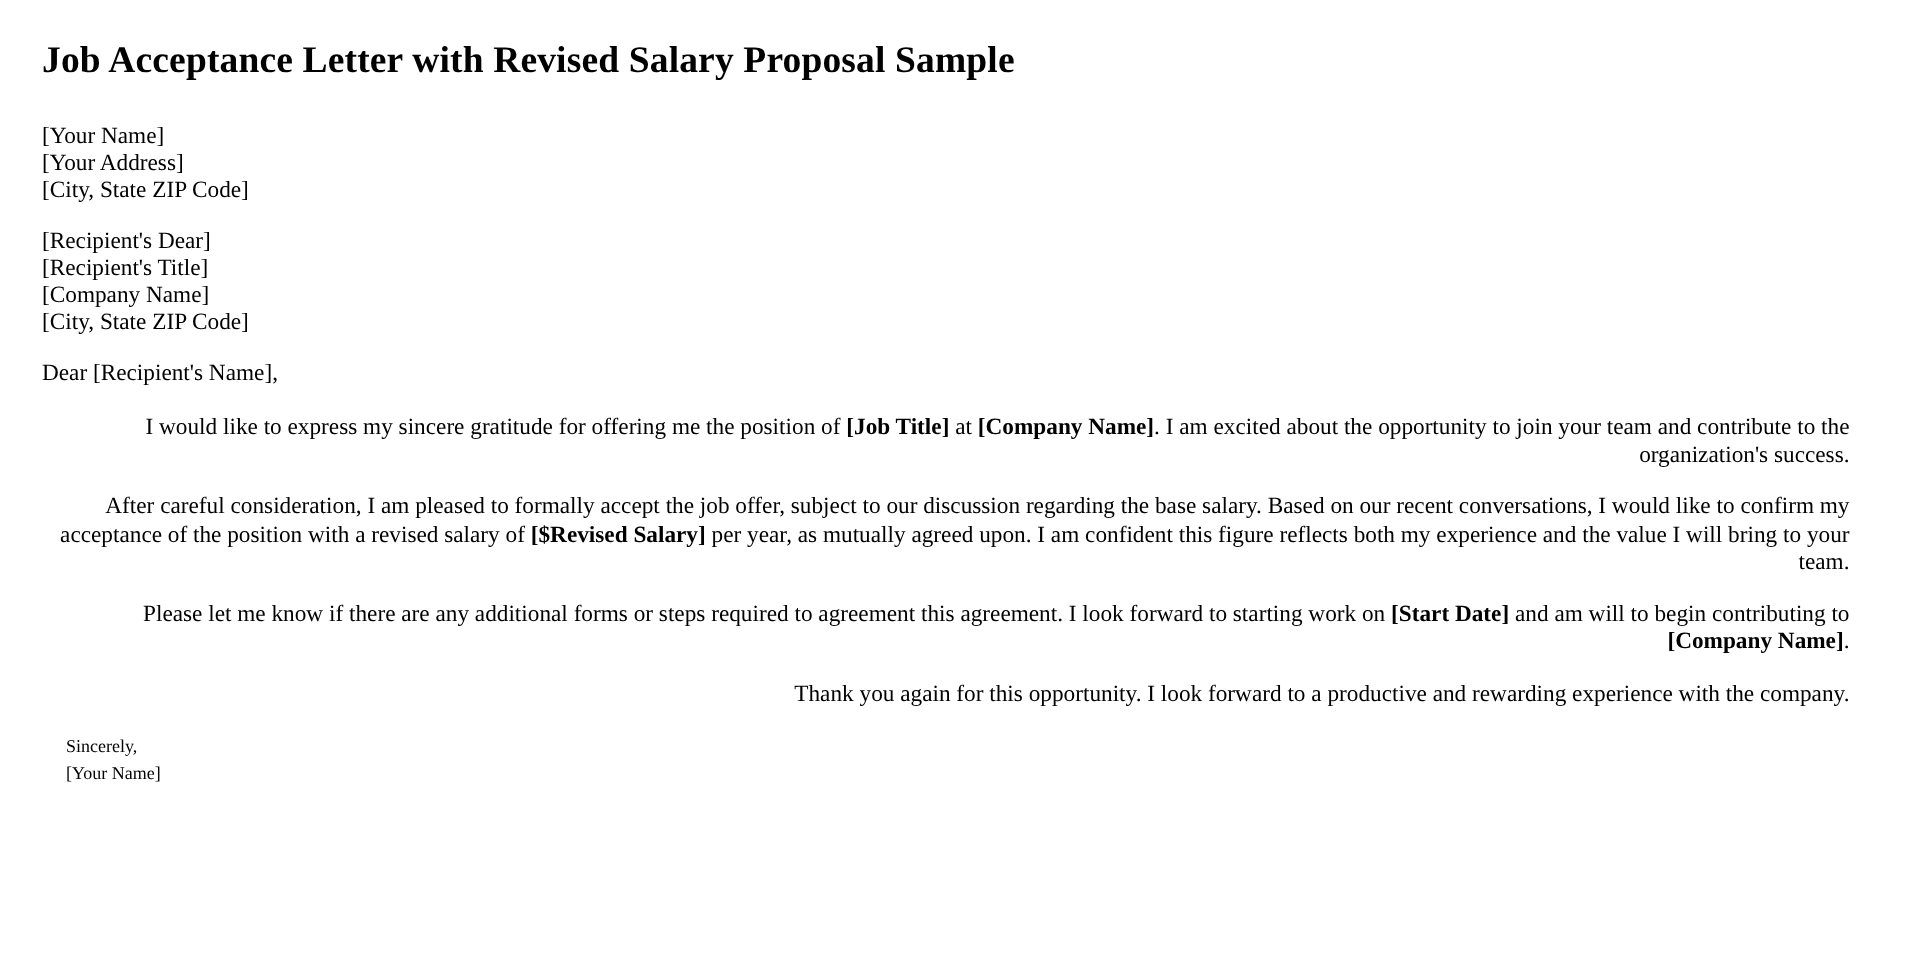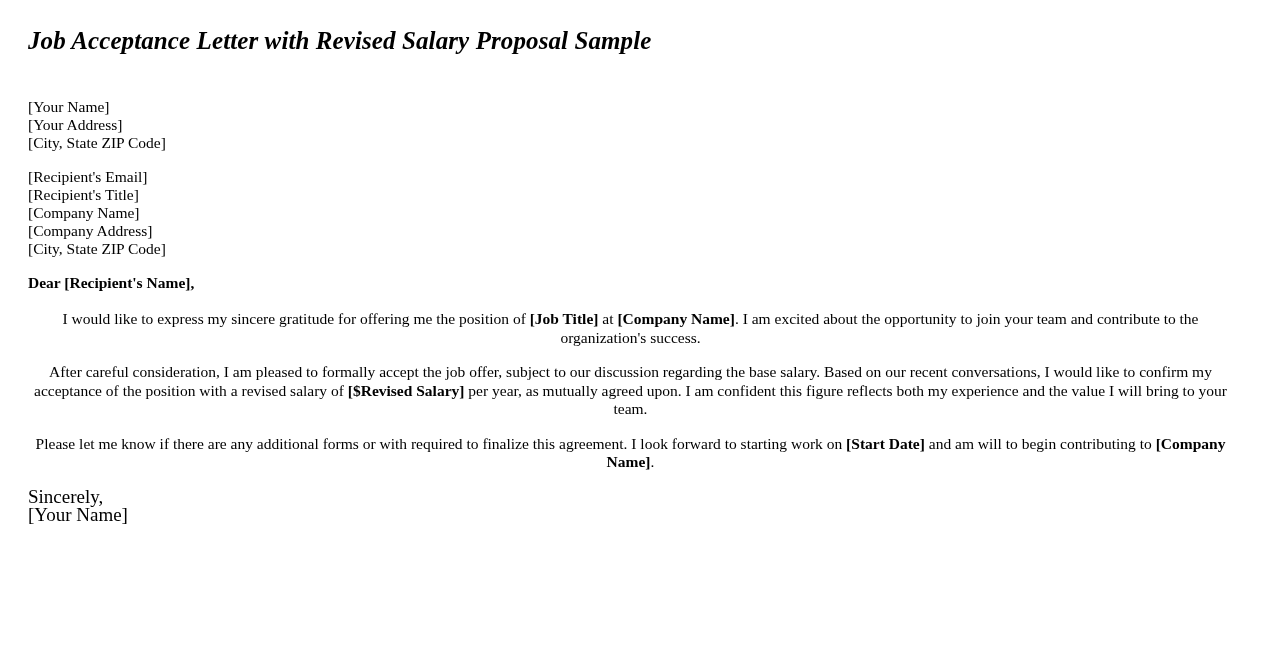--- a/index.html
+++ b/index.html
@@ -17,86 +17,84 @@
   .page {
     padding: 26px 28px 0 28px;
     box-sizing: border-box;
     width: 1278px;
   }
   .doc-title {
     font-family: "Liberation Serif", serif;
     font-weight: bold;
     font-size: 25px;
     line-height: 1.2;
-    margin: 0 0 42px 0;
+    margin: 0 0 26px 0;
     letter-spacing: 0.1px;
-    font-style: italic;
   }
   .block {
     font-size: 15.5px;
     line-height: 18px;
     margin: 0 0 16px 0;
   }
   .block .line {
     display: block;
     white-space: pre-wrap;
   }
   .para {
     font-size: 15.5px;
     line-height: 18.5px;
     margin: 0 0 16px 0;
     max-width: 1205px;
-    text-align: center;
+    text-align: right;
   }
   .salutation {
     font-size: 15.5px;
     line-height: 18px;
     margin: 0 0 18px 0;
-    font-weight: bold;
   }
   .para b, .bold {
     font-weight: bold;
   }
   .closing {
-    font-size: 19px;
+    font-size: 12px;
     line-height: 18px;
-    margin: 0;
+    margin: 16px;
   }
   .closing .line {
     display: block;
   }
 </style>
 </head>
 <body>
 
 <div class="page">
 
   <h1 class="doc-title">Job Acceptance Letter with Revised Salary Proposal Sample</h1>
 
   <div class="block">
     <span class="line">[Your Name]</span>
     <span class="line">[Your Address]</span>
     <span class="line">[City, State ZIP Code]</span>
   </div>
 
   <div class="block">
-    <span class="line">[Recipient's Email]</span>
+    <span class="line">[Recipient's Dear]</span>
     <span class="line">[Recipient's Title]</span>
     <span class="line">[Company Name]</span>
-    <span class="line">[Company Address]</span>
     <span class="line">[City, State ZIP Code]</span>
   </div>
 
   <p class="salutation">Dear [Recipient's Name],</p>
 
   <p class="para"><span>I would like to express my sincere gratitude for offering me the position of </span><span class="bold">[Job Title]</span><span> at </span><span class="bold">[Company Name]</span><span>. I am excited about the opportunity to join your team and contribute to the organization's success.</span></p>
 
   <p class="para"><span>After careful consideration, I am pleased to formally accept the job offer, subject to our discussion regarding the base salary. Based on our recent conversations, I would like to confirm my acceptance of the position with a revised salary of </span><span class="bold">[$Revised Salary]</span><span> per year, as mutually agreed upon. I am confident this figure reflects both my experience and the value I will bring to your team.</span></p>
 
-  <p class="para"><span>Please let me know if there are any additional forms or with required to finalize this agreement. I look forward to starting work on </span><span class="bold">[Start Date]</span><span> and am will to begin contributing to </span><span class="bold">[Company Name]</span><span>.</span></p>
+  <p class="para"><span>Please let me know if there are any additional forms or steps required to agreement this agreement. I look forward to starting work on </span><span class="bold">[Start Date]</span><span> and am will to begin contributing to </span><span class="bold">[Company Name]</span><span>.</span></p>
 
+  <p class="para">Thank you again for this opportunity. I look forward to a productive and rewarding experience with the company.</p>
 
   <div class="closing">
     <span class="line">Sincerely,</span>
     <span class="line">[Your Name]</span>
   </div>
 
 </div>
 
 </body></html>

